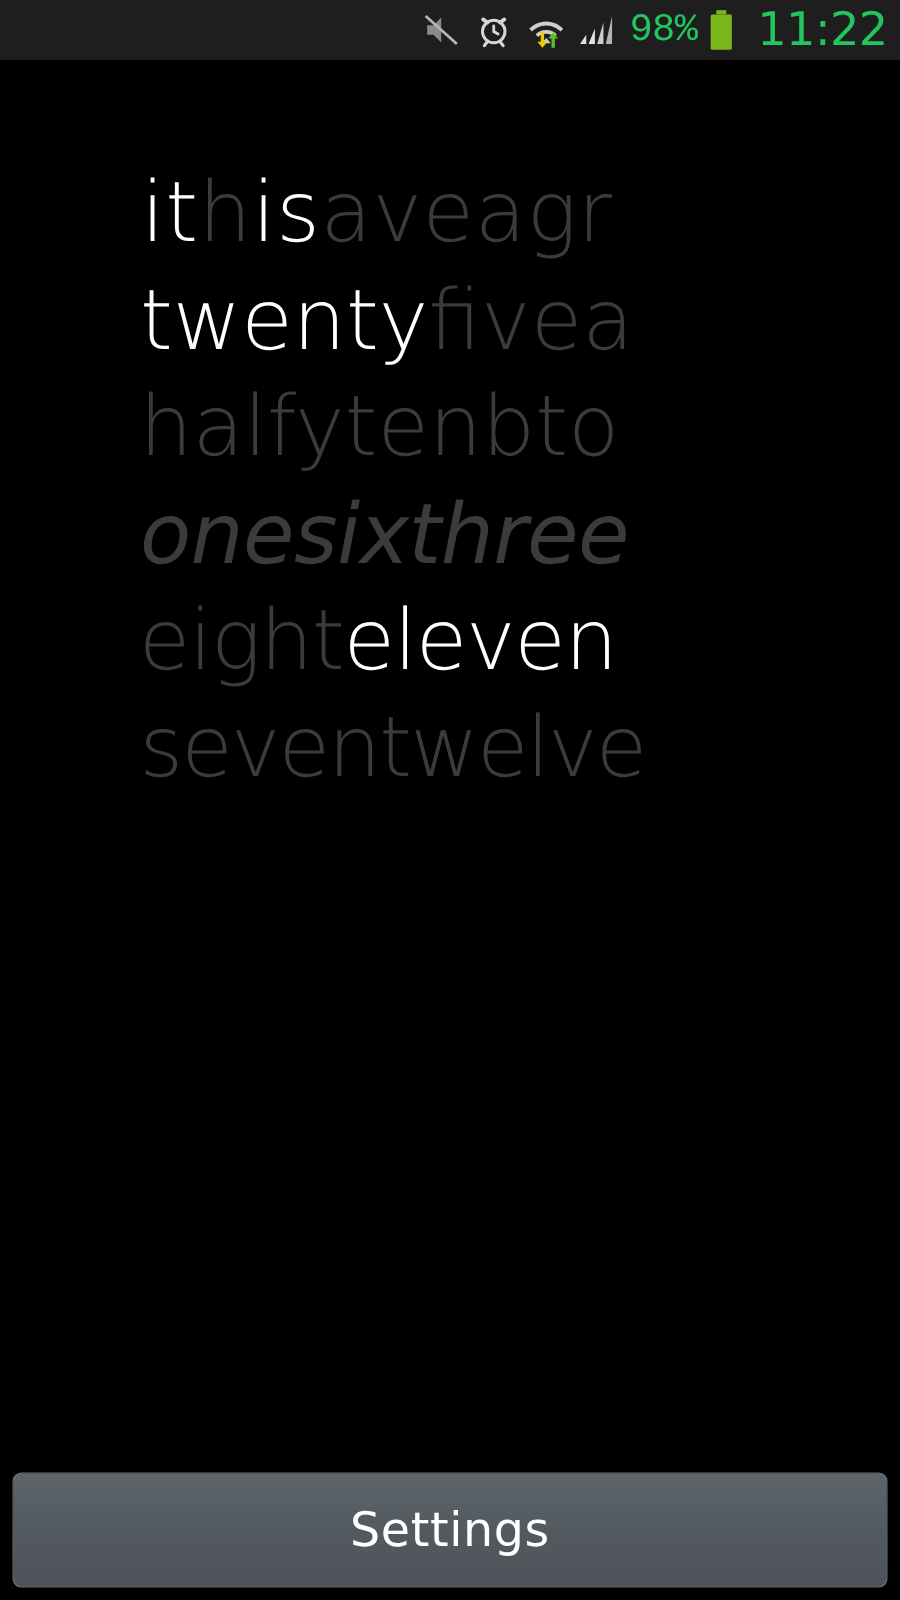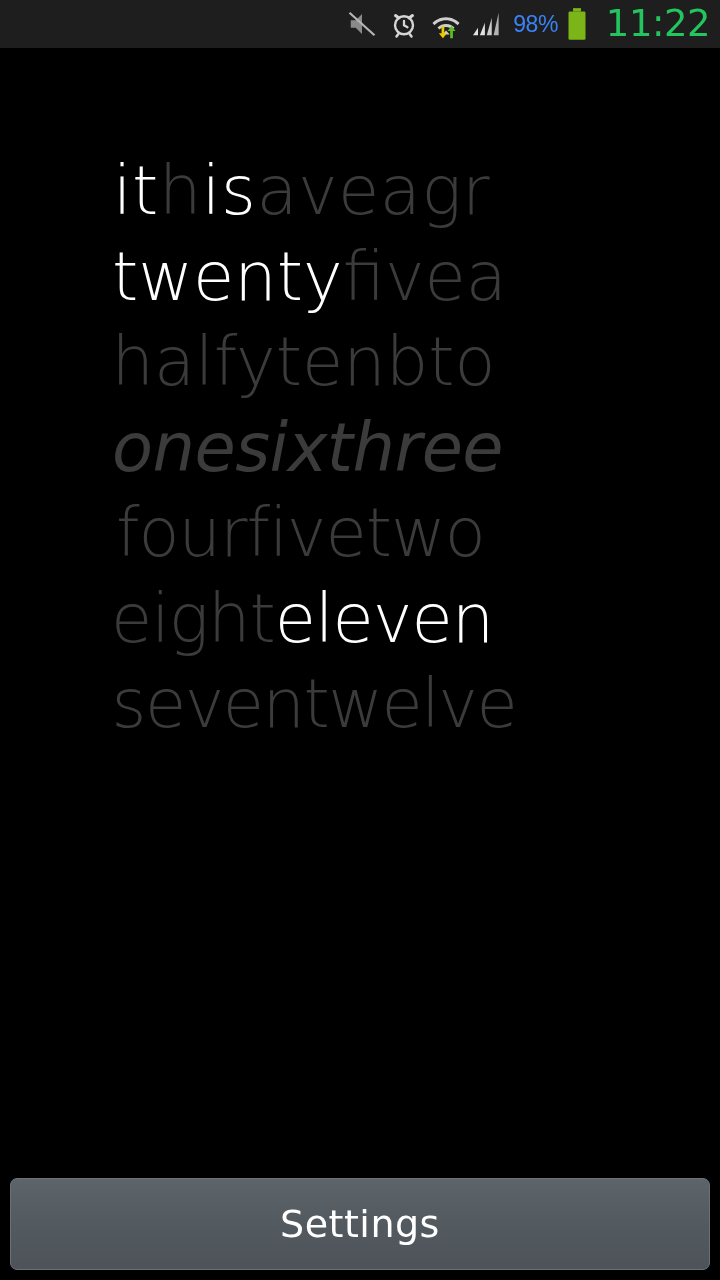--- a/index.html
+++ b/index.html
@@ -34,25 +34,25 @@
     gap: 0px;
   }
   .sb-icon {
     display: inline-flex;
     align-items: center;
     justify-content: center;
     height: 40px;
     width: 42px;
   }
   .sb-batt-pct {
-    color: #3b82f6;
-    font-size: 23px;
+    color: #22c55e;
+    font-size: 31px;
     letter-spacing: -0.5px;
     padding: 0 2px 0 4px;
-    font-family: Liberation Sans, sans-serif;
+    font-family: Liberation Mono, monospace;
     font-weight: 400;
   }
   .sb-battery {
     width: 34px;
     height: 40px;
     display: inline-flex;
     align-items: center;
     justify-content: center;
   }
   .sb-clock {
@@ -68,21 +68,21 @@
   .wordclock {
     position: absolute;
     top: 48px;
     left: 0;
     width: 720px;
     height: 1120px;
     display: flex;
     flex-direction: column;
     align-items: center;
     justify-content: flex-start;
-    padding-top: 101px;
+    padding-top: 80px;
     box-sizing: border-box;
   }
   .wc-row {
     width: 500px;
     height: 85.5px;
     line-height: 85.5px;
     text-align: left;
     white-space: nowrap;
     font-family: "DejaVu Sans", sans-serif;
     font-weight: 300;
@@ -193,20 +193,19 @@
 
     <span class="sb-clock">11:22</span>
   </div>
 </div>
 
 <div class="wordclock">
   <div class="wc-row r0"><span class="seg-on">it</span><span class="seg-off">h</span><span class="seg-on">is</span><span class="seg-off">aveagr</span></div>
   <div class="wc-row r2"><span class="seg-on">twenty</span><span class="seg-off">fivea</span></div>
   <div class="wc-row r3"><span class="seg-off">halfytenbto</span></div>
   <div class="wc-row r5"><span class="seg-off">onesixthree</span></div>
-  <div class="wc-row r6"><span class="seg-off">fourfivetwo</span></div>
   <div class="wc-row r7"><span class="seg-off">eight</span><span class="seg-on">eleven</span></div>
   <div class="wc-row r8"><span class="seg-off">seventwelve</span></div>
 </div>
 
 <div class="buttonbar">
   <div class="wall-btn">Settings</div>
 </div>
 
 </body></html>

